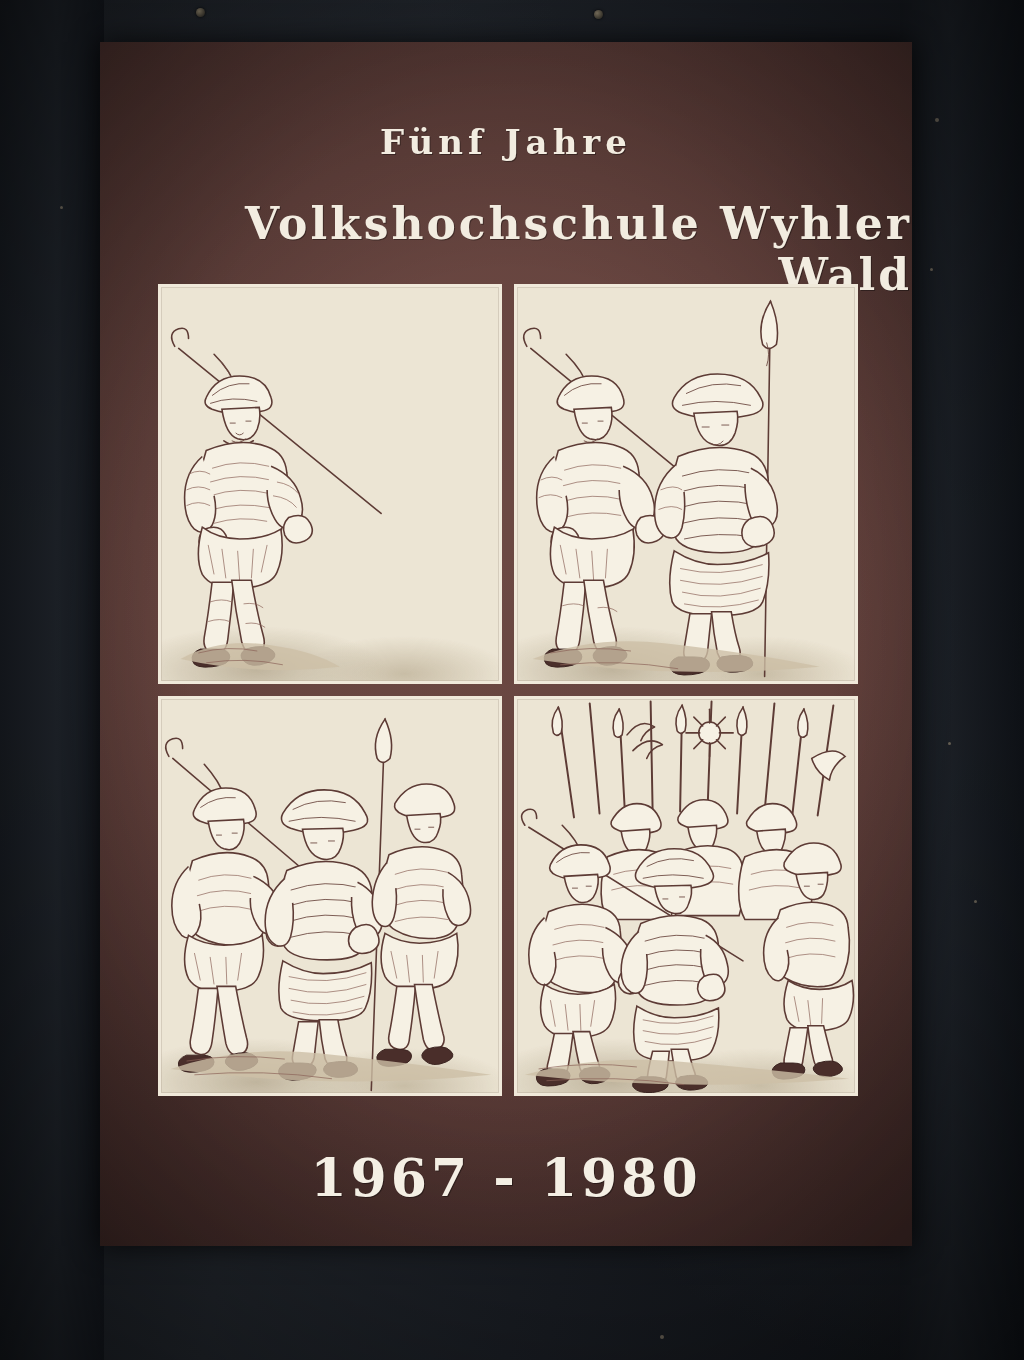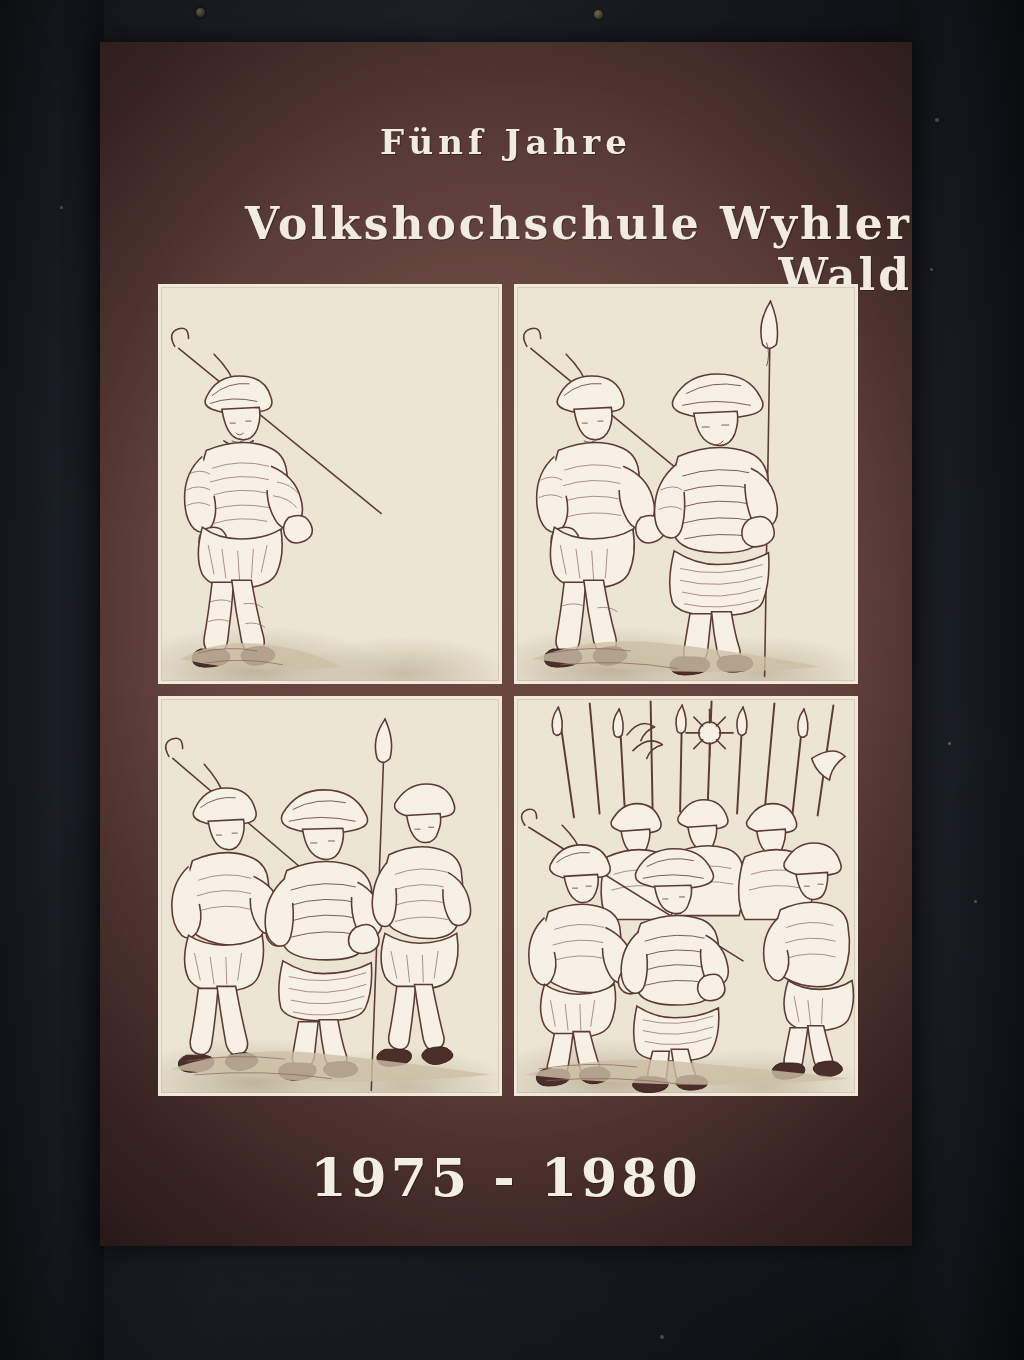--- a/index.html
+++ b/index.html
@@ -559,17 +559,17 @@
             <path class="dark" d="M306,370 q-8,5 -2,10 q8,7 21,2 q10,-4 4,-10 q-6,-7 -23,-2z"></path>
 
             <path class="shade" d="M8,382 q70,-20 150,-14 q96,8 180,18 q-170,14 -330,-4z"></path>
             <path class="hatch" d="M22,376 q50,-8 100,-2"></path>
             <path class="hatch" d="M30,388 q70,-6 140,4"></path>
           </svg>
         </div>
 
       </div>
 
-      <div id="years">1975 - 1980</div>
+      <div id="years">1967 - 1980</div>
 
     </div>
   </div>
 </div>
 
 </body></html>

